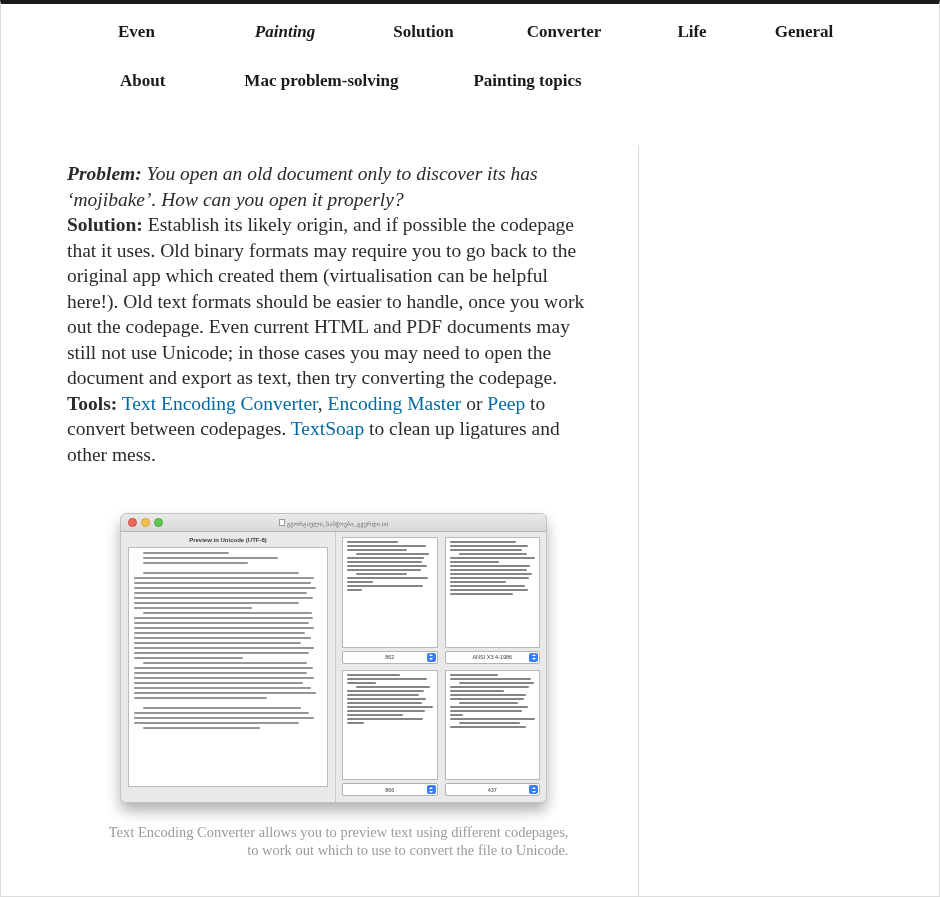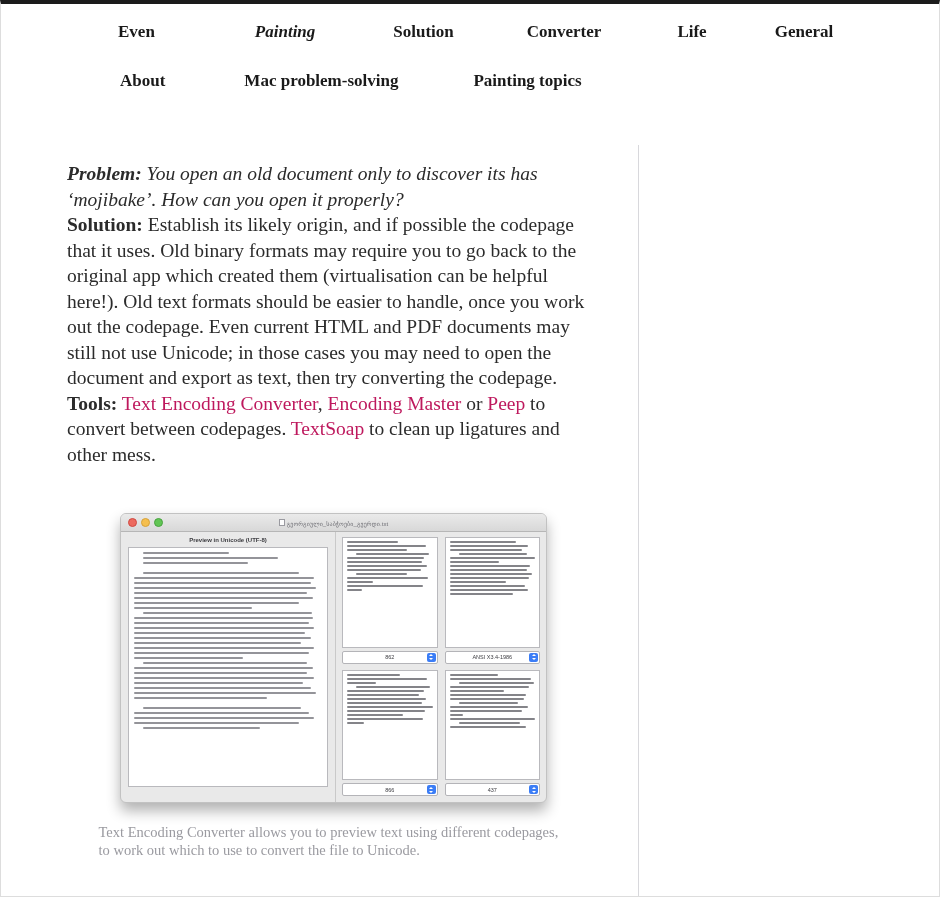--- a/index.html
+++ b/index.html
@@ -108,21 +108,21 @@
   }
   .article b {
     font-weight: bold;
     font-style: normal;
   }
   .article .italic-label {
     font-weight: bold;
     font-style: italic;
   }
   a.tool-link {
-    color: #be185d;
+    color: #0369a1;
     text-decoration: none;
     cursor: pointer;
   }
 
   
   figure.shot {
     margin: 0;
     padding: 0;
     text-align: center;
   }
@@ -284,21 +284,21 @@
     border-top: 2.5px solid #ffffff;
   }
 
   figcaption {
     margin: 20px auto 0 auto;
     width: 470px;
     font-family: "Liberation Serif", "DejaVu Serif", serif;
     font-size: 14.5px;
     line-height: 18px;
     color: #9a9aa0;
-    text-align: left;
+    text-align: right;
   }
 </style>
 </head>
 <body>
 
 <div class="page">
 
   <nav class="nav-primary">
     <a class="nav-item np-0">Even</a>
     <a class="nav-item np-1">Painting</a>

